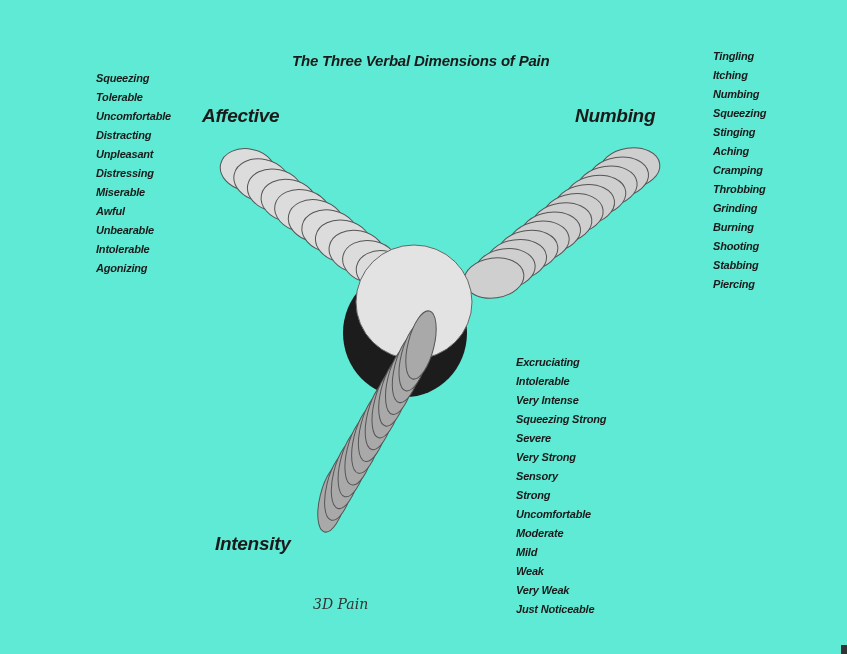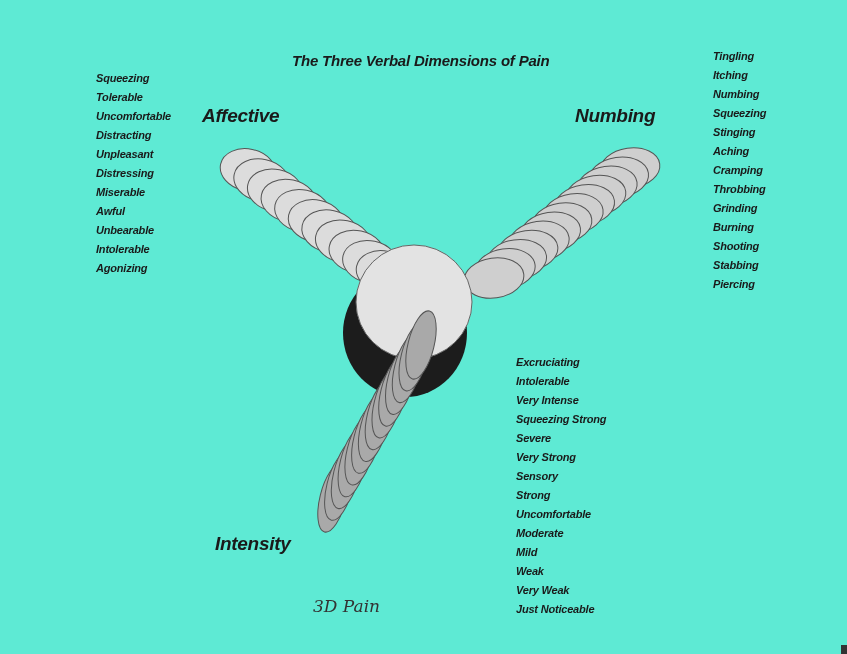--- a/index.html
+++ b/index.html
@@ -9,21 +9,21 @@
   .title { left: 292px; top: 52px; font-size: 15px; letter-spacing: -0.2px; }
   .dim { font-size: 19px; letter-spacing: -0.3px; }
   .dim-affective { left: 202px; top: 105px; }
   .dim-sensory { left: 575px; top: 105px; }
   .dim-intensity { left: 215px; top: 533px; }
   .word-list { position: absolute; list-style: none; margin: 0; padding: 0; }
   .word-list li { font-family: "Liberation Sans", sans-serif; font-style: italic; font-weight: bold; font-size: 11px; color: #1a1a1a; height: 19px; line-height: 19px; white-space: nowrap; letter-spacing: -0.2px; }
   .list-affective { left: 96px; top: 69px; }
   .list-sensory { left: 713px; top: 47px; }
   .list-intensity { left: 516px; top: 353px; }
-  .handwritten { position: absolute; left: 313px; top: 596px; font-family: "DejaVu Serif", serif; font-style: italic; font-size: 17px; color: #333; }
+  .handwritten { position: absolute; left: 313px; top: 596px; font-family: "DejaVu Serif", serif; font-style: italic; font-size: 14px; color: #333; }
   svg.diagram { position: absolute; left: 0; top: 0; }
   .corner-mark { position: absolute; left: 841px; top: 645px; width: 6px; height: 9px; background: #333; }
 </style>
 </head>
 <body>
 
 <div class="page">
 
   <svg class="diagram" width="847" height="654" viewBox="0 0 847 654">
     <g id="affective-arm">

